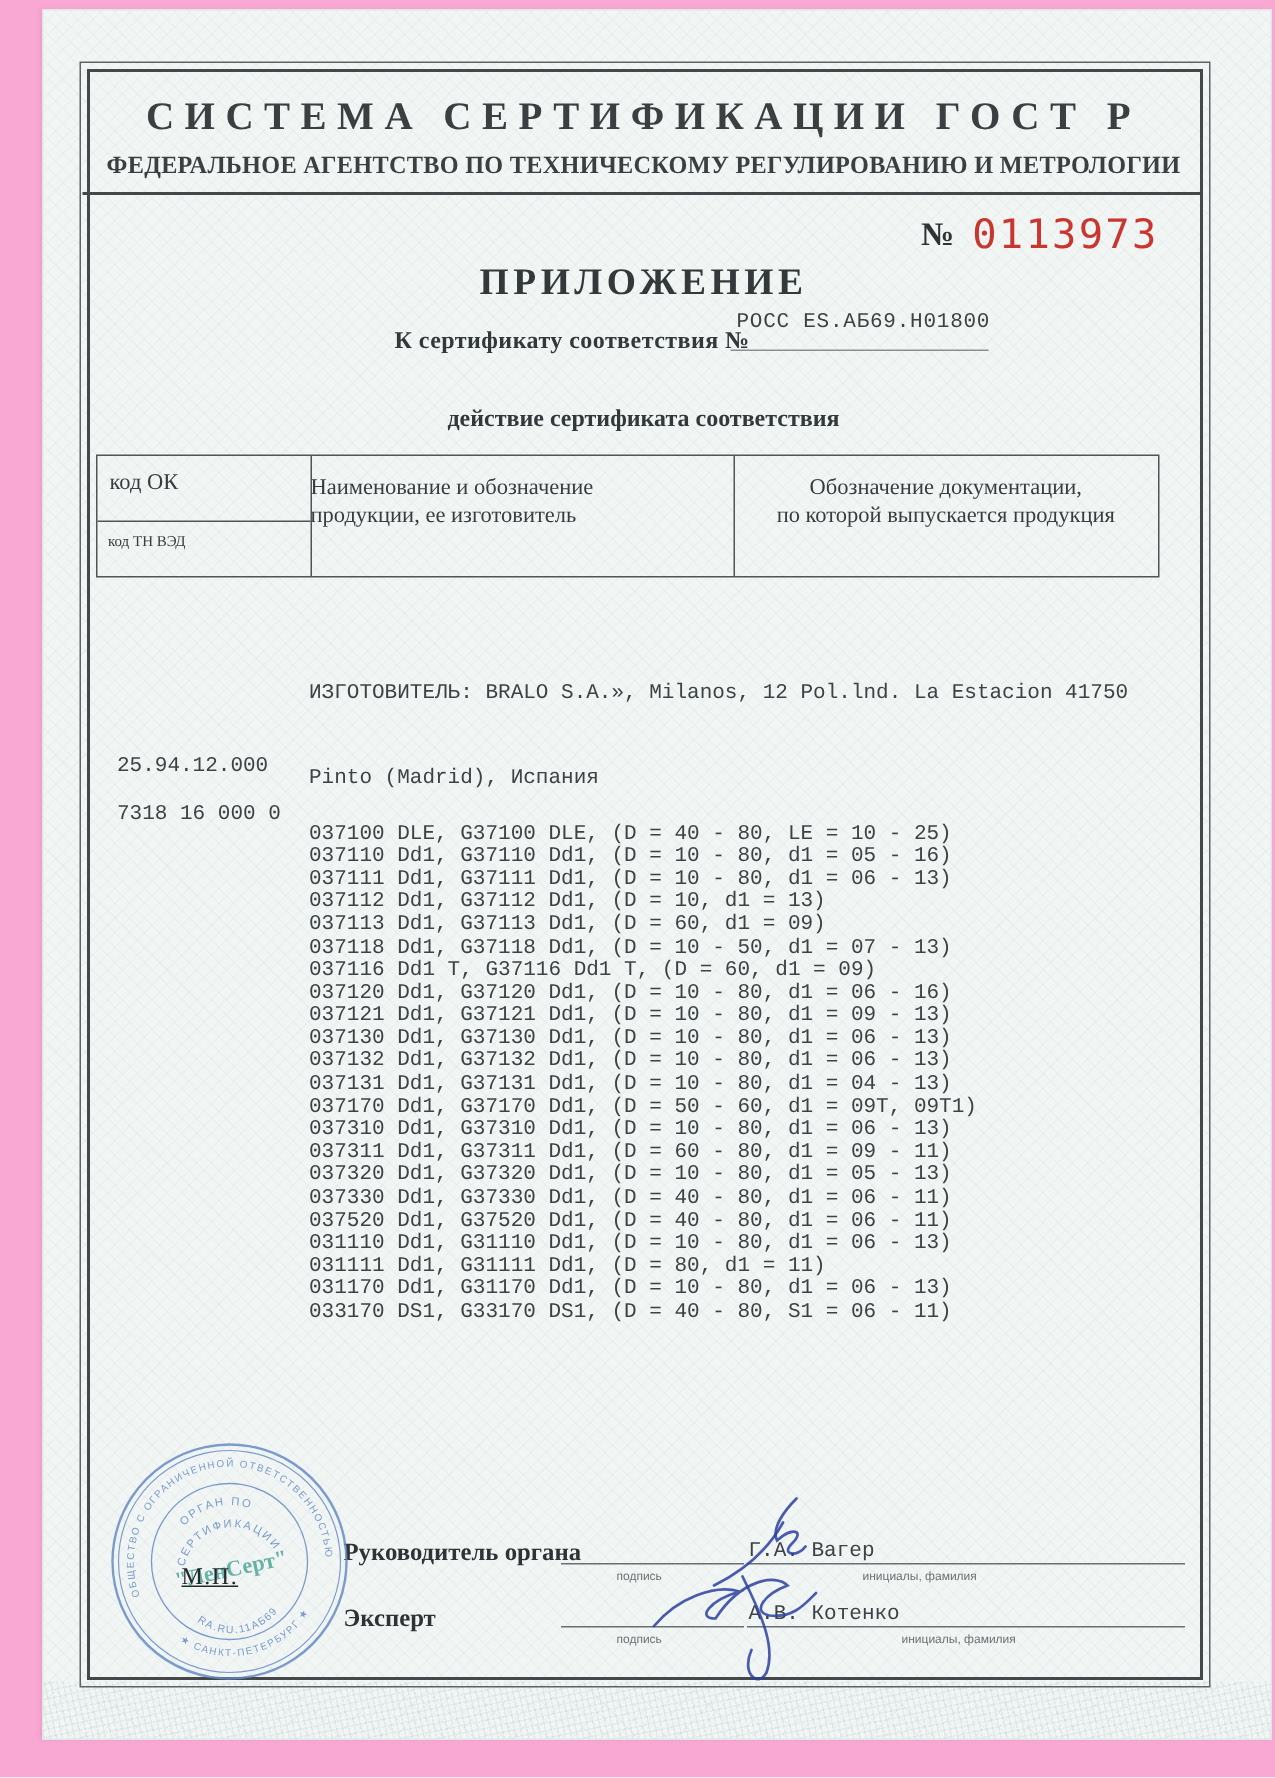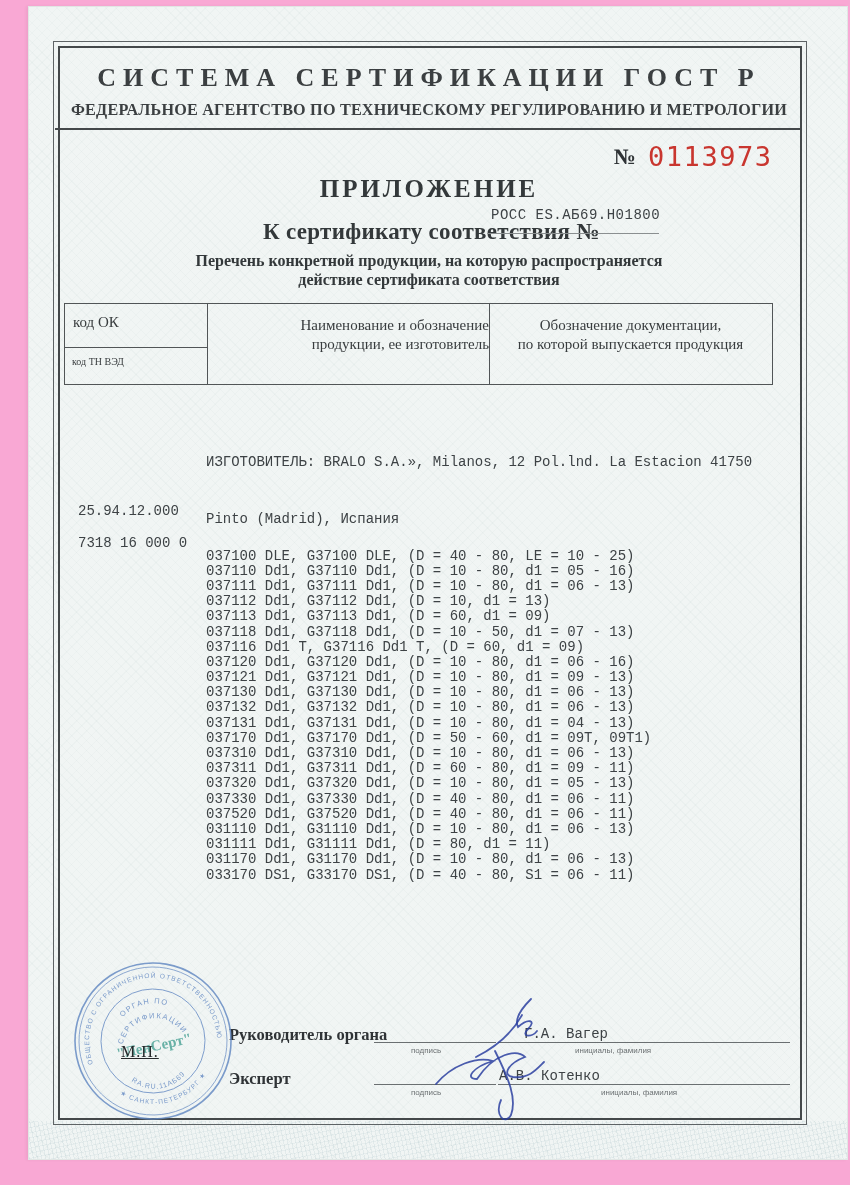--- a/index.html
+++ b/index.html
@@ -45,34 +45,34 @@
 
   
   .cert-no{left:585px;top:134px;white-space:nowrap;}
   .no-sign{font-size:22px;color:#2f3336;font-weight:bold;vertical-align:2px;}
   .no-digits{font-family:"DejaVu Sans Mono",monospace;font-size:27px;color:var(--accent_red);
              letter-spacing:1.5px;margin-left:8px;}
 
   
   .app-title{left:26px;top:168px;width:748px;text-align:center;font-size:25px;font-weight:bold;
              letter-spacing:3px;color:#33383a;}
-  .cert-label{left:234px;top:212px;font-size:23px;font-weight:600;color:#33383a;letter-spacing:0.3px;}
+  .cert-label{left:234px;top:212px;font-size:16px;font-weight:600;color:#33383a;letter-spacing:0.3px;}
   .cert-value{left:462px;top:200px;font-family:"Liberation Mono",monospace;font-size:14px;color:#3c4144;letter-spacing:0.5px;}
   .cert-underline{left:458px;top:226px;width:172px;height:1px;background:#8a8f90;}
   .desc1{left:26px;top:245px;width:748px;text-align:center;font-size:16px;font-weight:bold;color:#33383a;}
   .desc2{left:26px;top:264px;width:748px;text-align:center;font-size:16px;font-weight:bold;color:#33383a;}
 
   
   .thead{left:35px;top:296px;width:707px;height:80px;border:1px solid #515557;}
   .th-v{position:absolute;top:0;bottom:0;width:1px;background:#515557;}
   .th-v1{left:142px;} .th-v2{left:424px;}
   .th-div{position:absolute;left:0;top:43px;width:142px;height:1px;background:#515557;}
   .th-c1a{position:absolute;left:8px;top:10px;font-size:15px;color:#383c3e;}
   .th-c1b{position:absolute;left:7px;top:52px;font-size:10px;color:#383c3e;}
-  .th-c2{position:absolute;left:142px;top:12px;width:282px;text-align:right;font-size:15px;color:#383c3e;line-height:19px;}
+  .th-c2{position:absolute;left:142px;top:12px;width:282px;text-align:left;font-size:15px;color:#383c3e;line-height:19px;}
   .th-c3{position:absolute;left:424px;top:12px;width:283px;text-align:center;font-size:15px;color:#383c3e;line-height:19px;}
 
   
   .mono{font-family:"Liberation Mono",monospace;color:#3d4245;}
   .manu{left:177px;top:408px;font-size:14px;line-height:19px;white-space:pre;}
   .code-ok{left:49px;top:496px;font-size:14px;}
   .code-tnved{left:49px;top:528px;font-size:14px;}
   .products{left:177px;top:496px;font-size:14px;line-height:15.2px;white-space:pre;}
   .prod-line{height:15.2px;}
 
@@ -81,21 +81,21 @@
   .sig-label2{left:200px;top:1062px;font-size:16.5px;font-weight:bold;color:#2f3336;}
   .sig-line{height:1px;background:#6a6f71;}
   .sl-1a{left:345px;top:1035px;width:122px;}
   .sl-1b{left:469px;top:1035px;width:292px;}
   .sl-2a{left:345px;top:1077px;width:122px;}
   .sl-2b{left:469px;top:1077px;width:292px;}
   .tiny-label{font-family:Liberation Sans, sans-serif;font-size:8px;color:#6c7173;}
   .tl-1a{left:382px;top:1039px;} .tl-1b{left:546px;top:1039px;}
   .tl-2a{left:382px;top:1081px;} .tl-2b{left:572px;top:1081px;}
   .sig-name{font-family:"Liberation Mono",monospace;font-size:14px;color:#3d4245;}
-  .sn-1{left:495px;top:1019px;} .sn-2{left:470px;top:1061px;}
+  .sn-1{left:470px;top:1019px;} .sn-2{left:470px;top:1061px;}
 
   
   .stamp-svg{left:36px;top:946px;width:176px;height:176px;opacity:0.82;}
   .stamp-ring{fill:none;stroke:var(--stamp_blue);}
   .stamp-ringtext{font-family:"Liberation Sans",sans-serif;font-size:6.6px;letter-spacing:1.1px;fill:var(--stamp_blue);}
   .stamp-inntext{font-family:"Liberation Sans",sans-serif;font-size:7.5px;letter-spacing:1.4px;fill:var(--stamp_blue);}
   .stamp-name{font-family:"Liberation Serif",serif;font-size:15px;font-weight:bold;fill:var(--stamp_teal);opacity:0.85;}
   .stamp-reg{font-family:"Liberation Sans",sans-serif;font-size:7px;letter-spacing:1px;fill:var(--stamp_blue);}
   .mp-mark{left:92px;top:1036px;font-size:16px;color:#26292b;letter-spacing:1px;text-decoration:underline;}
 
@@ -122,21 +122,20 @@
 
     <div class="abs cert-no">
       <span class="no-sign">№</span>
       <span class="no-digits">0113973</span>
     </div>
 
     <div class="abs app-title">ПРИЛОЖЕНИЕ</div>
     <div class="abs cert-label">К сертификату соответствия №</div>
     <div class="abs cert-value mono">РОСС ES.АБ69.Н01800</div>
     <div class="abs cert-underline"></div>
-    <div class="abs desc1">Перечень конкретной продукции,  на которую распространяется</div>
     <div class="abs desc2">действие сертификата соответствия</div>
 
     <div class="abs thead">
       <div class="th-v th-v1"></div>
       <div class="th-v th-v2"></div>
       <div class="th-div"></div>
       <div class="th-c1a">код ОК</div>
       <div class="th-c1b">код ТН ВЭД</div>
       <div class="th-c2">
         <div>Наименование и обозначение</div>

